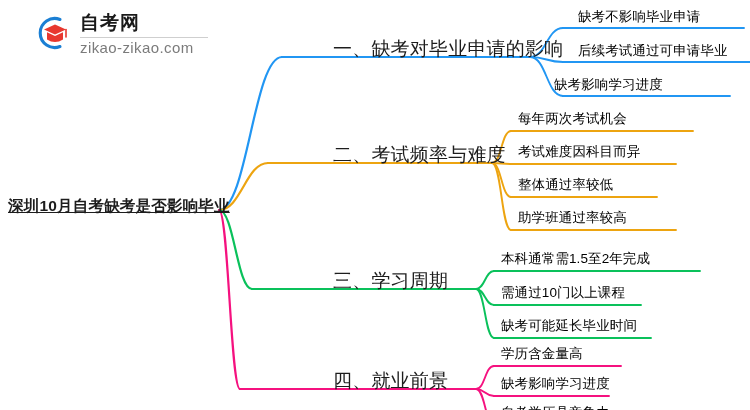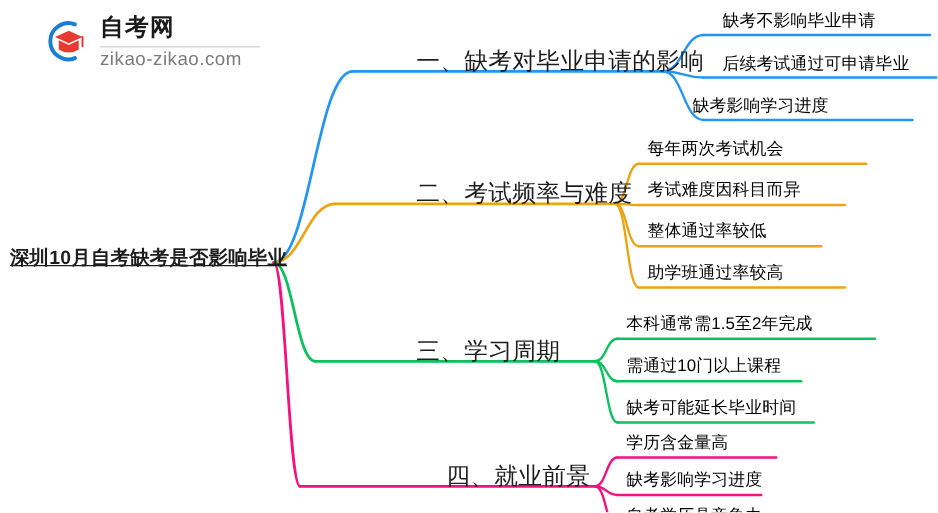--- a/index.html
+++ b/index.html
@@ -155,21 +155,21 @@
       <div class="logo-rule"></div>
       <div class="logo-sub">zikao-zikao.com</div>
     </div>
   </div>
 
   <div class="root-node">深圳10月自考缺考是否影响毕业</div>
 
   <div class="l1-node" style="left:333px; top:36px;">一、缺考对毕业申请的影响</div>
   <div class="l1-node" style="left:333px; top:142px;">二、考试频率与难度</div>
   <div class="l1-node" style="left:333px; top:268px;">三、学习周期</div>
-  <div class="l1-node" style="left:333px; top:368px;margin-left:24px;">四、就业前景</div>
+  <div class="l1-node" style="left:333px; top:368px;">四、就业前景</div>
 
   <div class="l2-node" style="left:578px; top:8px;">缺考不影响毕业申请</div>
   <div class="l2-node" style="left:578px; top:42px;">后续考试通过可申请毕业</div>
   <div class="l2-node" style="left:554px; top:76px;">缺考影响学习进度</div>
 
   <div class="l2-node" style="left:518px; top:110px;">每年两次考试机会</div>
   <div class="l2-node" style="left:518px; top:143px;">考试难度因科目而异</div>
   <div class="l2-node" style="left:518px; top:176px;">整体通过率较低</div>
   <div class="l2-node" style="left:518px; top:209px;">助学班通过率较高</div>
 

